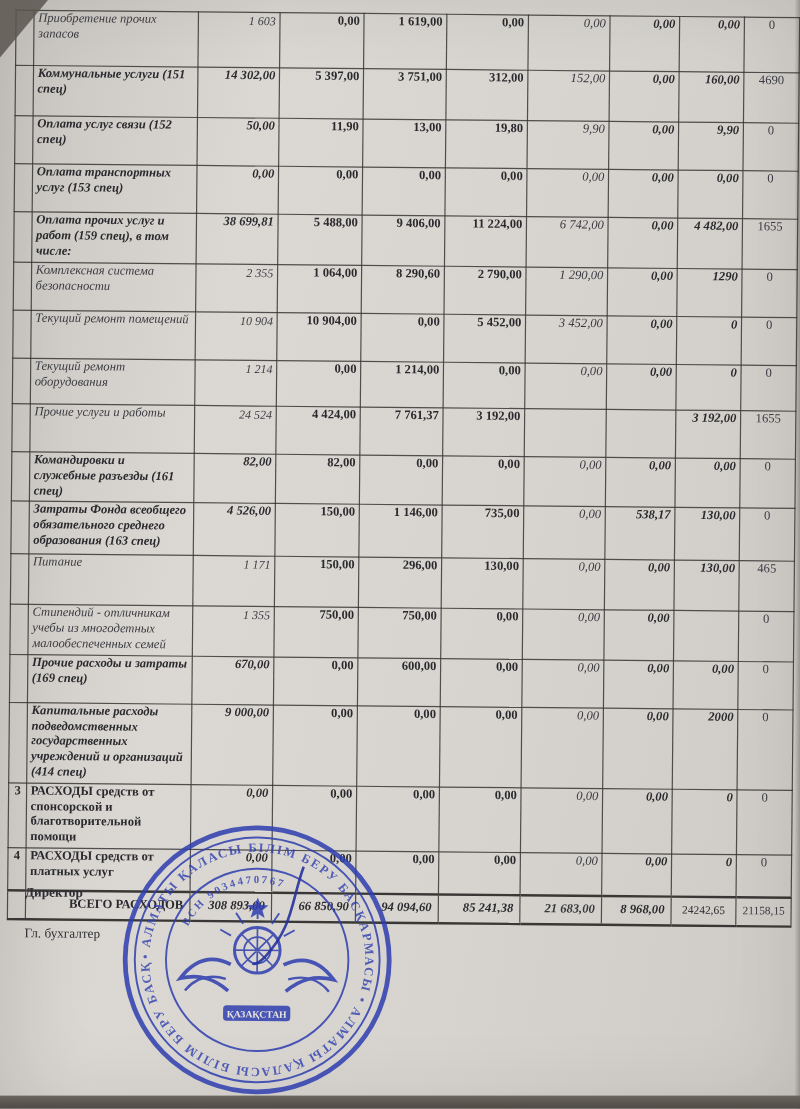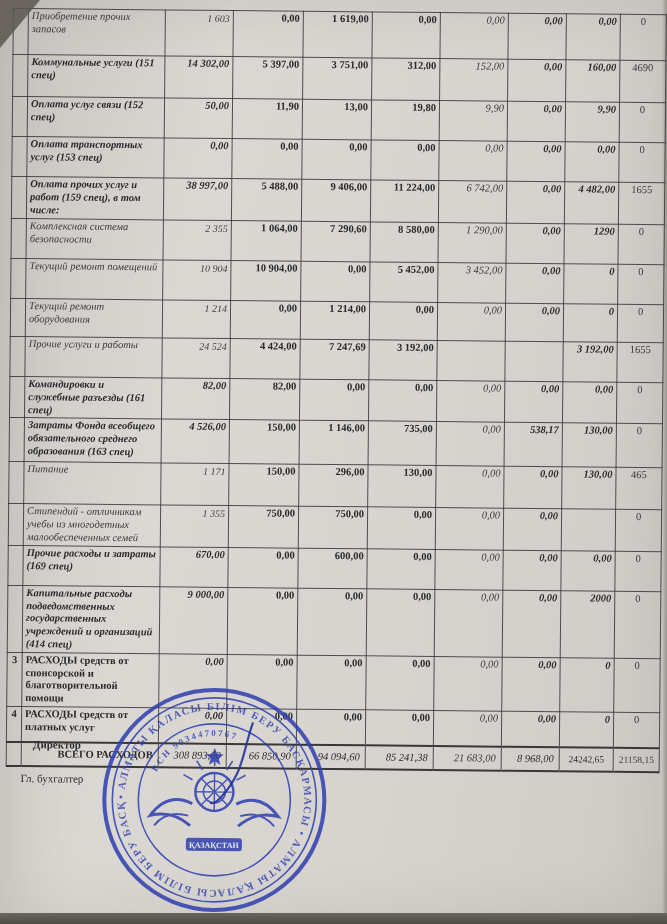--- a/index.html
+++ b/index.html
@@ -63,30 +63,30 @@
   td.c6{ font-weight:bold; font-style:italic;}
   td.c7{ font-style:italic;}
   td.c8{
     text-align:center; vertical-align:middle;
     font-weight:normal; font-style:normal; font-size:9.5px; color:#3a3a42;
     padding:2px 2px;
   }
   tr.total td{
     border-top:2px solid rgba(40,39,37,.9);
     border-bottom:2px solid rgba(40,39,37,.9);
-    font-weight:normal; font-style:italic;
+    font-weight:bold; font-style:italic;
     vertical-align:middle; padding:3px 5px;
   }
   tr.total td.cname{ text-align:right; font-style:normal; font-weight:bold; font-size:10.5px; white-space:nowrap;}
   tr.total td.c7, tr.total td.c8{ font-style:normal; font-weight:normal; font-size:9.5px; text-align:center;}
   .sig{
     position:absolute; left:28px;
     font-size:11px; font-weight:bold; color:#2d2d33;
   }
-  .sig.director{ top:738px;padding-left:12px;}
+  .sig.director{ top:738px;}
   .sig.accountant{ top:772px; font-weight:normal;}
   .stamp{
     position:absolute; left:100px; top:678px; width:244px; height:240px;
     pointer-events:none;
   }
 </style>
 </head>
 <body>
 
 <div class="paper">
@@ -150,36 +150,36 @@
             <td class="cv c3">0,00</td>
             <td class="cv c4">0,00</td>
             <td class="cv c5">0,00</td>
             <td class="cv c6">0,00</td>
             <td class="cv c7">0,00</td>
             <td class="cv c8">0</td>
           </tr>
           <tr class="s-main" style="height: 42px;">
             <td class="cnum"></td>
             <td class="cname">Оплата прочих услуг и работ (159 спец), в том числе:</td>
-            <td class="cv c1">38 997,00</td>
+            <td class="cv c1">38 699,81</td>
             <td class="cv c2">5 488,00</td>
             <td class="cv c3">9 406,00</td>
             <td class="cv c4">11 224,00</td>
             <td class="cv c5">6 742,00</td>
             <td class="cv c6">0,00</td>
             <td class="cv c7">4 482,00</td>
             <td class="cv c8">1655</td>
           </tr>
           <tr class="s-sub" style="height: 40px;">
             <td class="cnum"></td>
             <td class="cname">Комплексная система безопасности</td>
             <td class="cv c1 plan">2 355</td>
             <td class="cv c2">1 064,00</td>
-            <td class="cv c3">7 290,60</td>
-            <td class="cv c4">8 580,00</td>
+            <td class="cv c3">8 290,60</td>
+            <td class="cv c4">2 790,00</td>
             <td class="cv c5">1 290,00</td>
             <td class="cv c6">0,00</td>
             <td class="cv c7">1290</td>
             <td class="cv c8">0</td>
           </tr>
           <tr class="s-sub" style="height: 40px;">
             <td class="cnum"></td>
             <td class="cname">Текущий ремонт помещений</td>
             <td class="cv c1 plan">10 904</td>
             <td class="cv c2">10 904,00</td>
@@ -200,21 +200,21 @@
             <td class="cv c5">0,00</td>
             <td class="cv c6">0,00</td>
             <td class="cv c7">0</td>
             <td class="cv c8">0</td>
           </tr>
           <tr class="s-sub" style="height: 40px;">
             <td class="cnum"></td>
             <td class="cname">Прочие услуги и работы</td>
             <td class="cv c1 plan">24 524</td>
             <td class="cv c2">4 424,00</td>
-            <td class="cv c3">7 247,69</td>
+            <td class="cv c3">7 761,37</td>
             <td class="cv c4">3 192,00</td>
             <td class="cv c5"></td>
             <td class="cv c6"></td>
             <td class="cv c7">3 192,00</td>
             <td class="cv c8">1655</td>
           </tr>
           <tr class="s-main" style="height: 38px;">
             <td class="cnum"></td>
             <td class="cname">Командировки и служебные разъезды  (161 спец)</td>
             <td class="cv c1">82,00</td>

